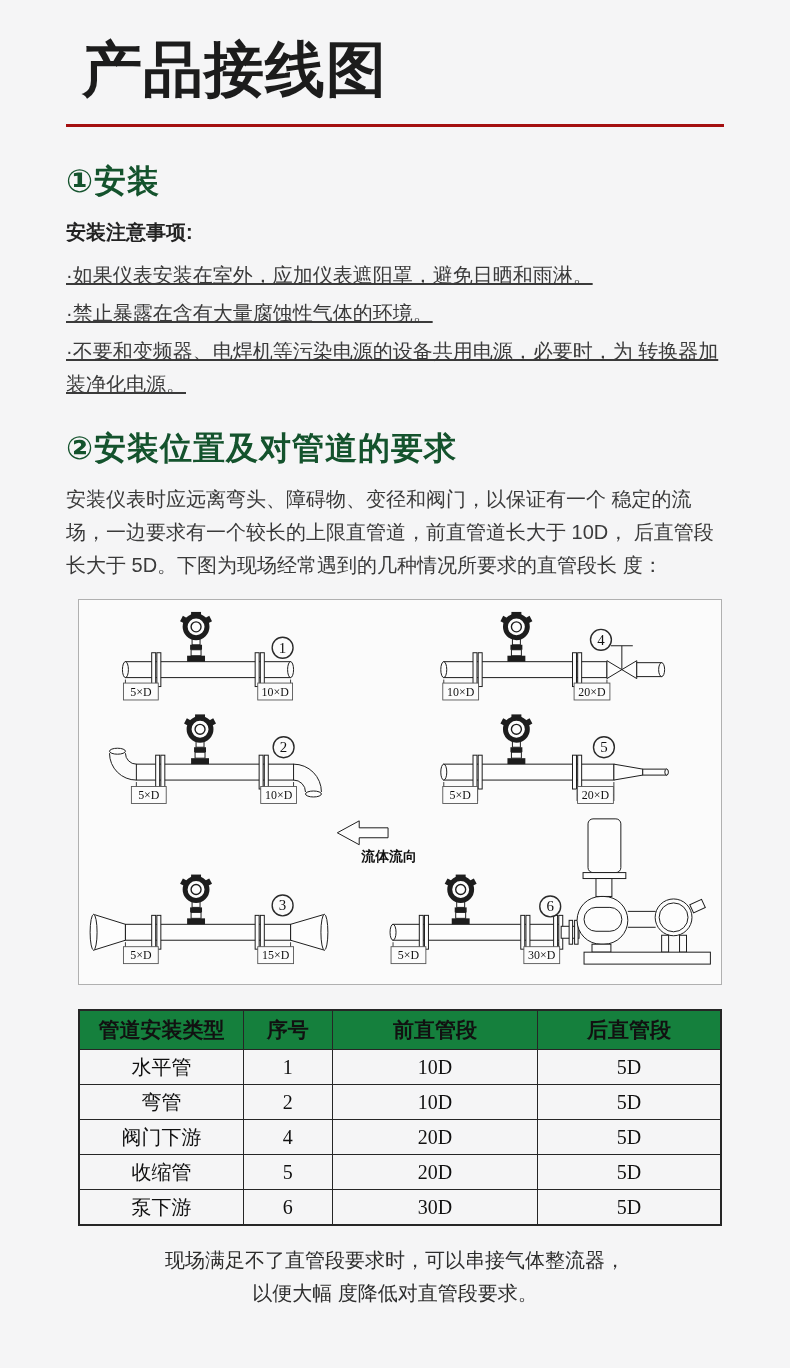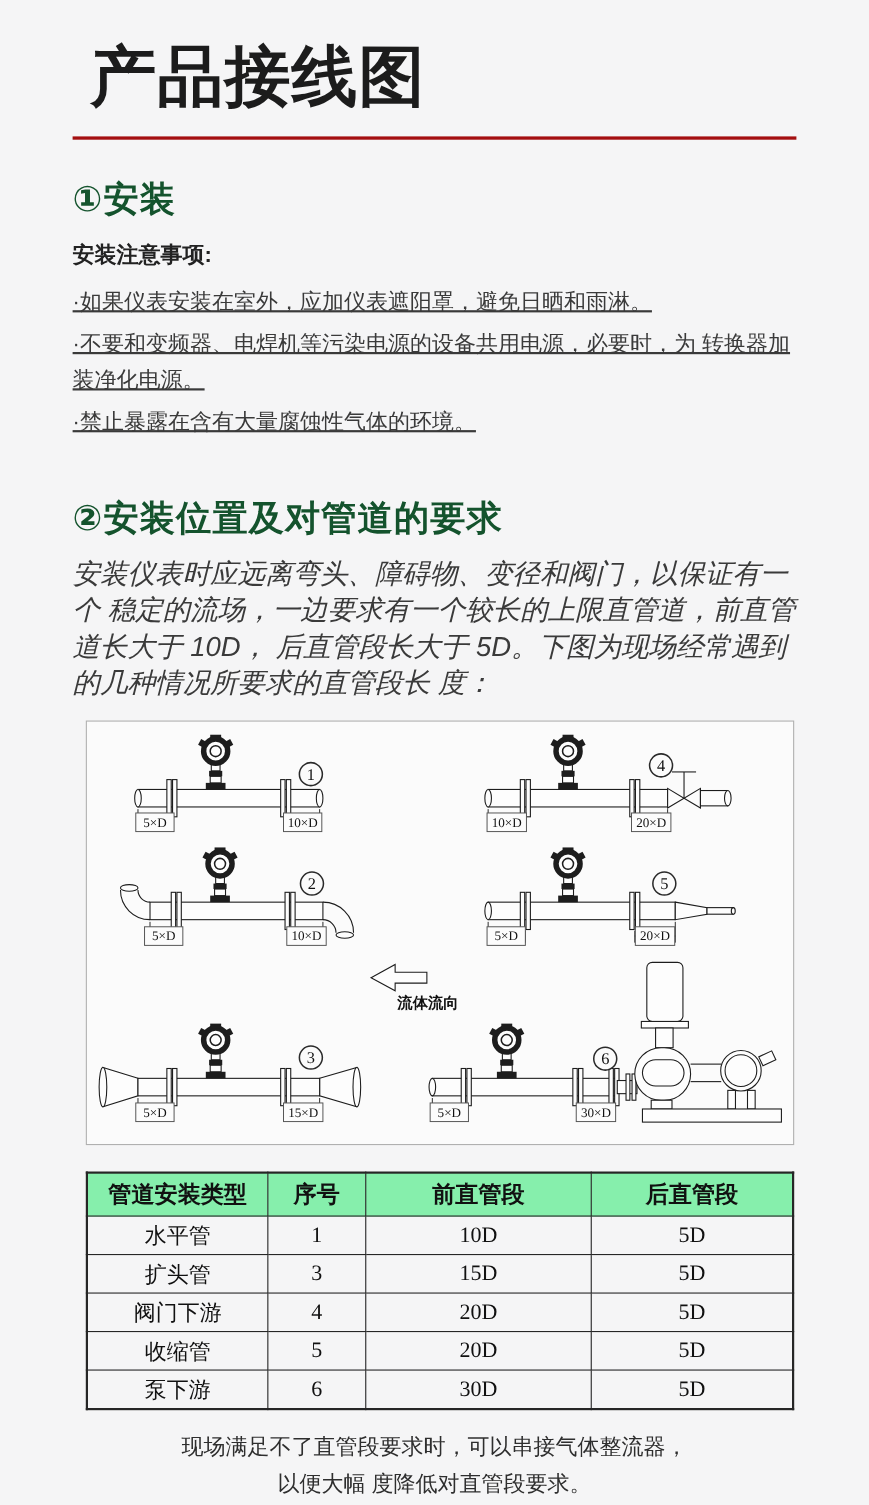--- a/index.html
+++ b/index.html
@@ -11,25 +11,25 @@
   .content{padding:22px 66px 0 66px;}
   h1.page-title{
     margin:16px;font-size:60px;line-height:63px;font-weight:600;
     color:#1c1c1c;letter-spacing:1px;
   }
   .red-rule{height:3px;background:#a40f10;border:0;margin:23px 0 0 0;}
   h2.sec-head{
     margin:36px 0 0 0;font-size:32px;line-height:36px;font-weight:700;
     color:#14532d;letter-spacing:1px;
   }
-  h2.sec-head.second{margin-top:52px;}
+  h2.sec-head.second{margin-top:29px;}
   .notes-title{margin:20px 0 0 0;font-size:20px;line-height:26px;font-weight:700;color:#222;}
   ul.notes{list-style:none;margin:14px 0 0 0;padding:0;text-decoration:underline;}
   ul.notes li{font-size:20px;line-height:33px;margin:0 0 5px 0;color:#3a3a3a;}
-  .para{margin:17px 0 0 0;font-size:25px;line-height:33px;color:#3a3a3a;font-style:italic;}
+  .para{margin:17px 0 0 0;font-size:20px;line-height:33px;color:#3a3a3a;}
   .diagram-box{
     margin:17px 0 0 12px;width:644px;height:386px;box-sizing:border-box;
     border:1px solid #b0b0b0;background:#fbfbfb;
   }
   
   .ln{stroke:#1d1d1d;stroke-width:1;fill:none;}
   .pp{fill:#fdfdfd;stroke:#1d1d1d;stroke-width:1;}
   .dk{fill:#1d1d1d;stroke:none;}
   .dimln{stroke:#2a2a2a;stroke-width:0.9;fill:none;}
   .dimarw{fill:#2a2a2a;stroke:none;}
@@ -38,21 +38,21 @@
   .cn circle{fill:#fbfbfb;stroke:#2a2a2a;stroke-width:1.4;}
   .cn text{font:15px "Liberation Serif","DejaVu Serif",serif;fill:#111;text-anchor:middle;}
   .flowtx{font:700 14px "Liberation Serif","DejaVu Serif",serif;fill:#111;text-anchor:middle;}
   
   table.spec{
     width:644px;margin:24px 0 0 12px;border-collapse:collapse;
     font-family:"Liberation Serif","DejaVu Serif",serif;
     border:2px solid #262626;
   }
   table.spec th{
-    background:#86efac;border:1.5px solid #262626;height:36px;
+    background:#15803d;border:1.5px solid #262626;height:36px;
     font-size:21px;font-weight:700;color:#111;text-align:center;
   }
   table.spec td{
     border:1.5px solid #262626;height:32px;font-size:20px;color:#111;text-align:center;
   }
   .footer{margin:18px 0 0 0;text-align:center;font-size:20px;line-height:33px;color:#2e2e2e;}
 </style>
 </head>
 <body>
 
@@ -60,22 +60,22 @@
 
   <h1 class="page-title">产品接线图</h1>
   <div class="red-rule"></div>
 
   <h2 class="sec-head"><span>①</span><span>安装</span></h2>
 
   <p class="notes-title">安装注意事项:</p>
 
   <ul class="notes">
     <li>·如果仪表安装在室外，应加仪表遮阳罩，避免日晒和雨淋。</li>
+    <li>·禁止暴露在含有大量腐蚀性气体的环境。</li>
     <li>·不要和变频器、电焊机等污染电源的设备共用电源，必要时，为 转换器加装净化电源。</li>
-    <li>·禁止暴露在含有大量腐蚀性气体的环境。</li>
   </ul>
 
   <h2 class="sec-head second"><span>②</span><span>安装位置及对管道的要求</span></h2>
 
   <p class="para">安装仪表时应远离弯头、障碍物、变径和阀门，以保证有一个 稳定的流场，一边要求有一个较长的上限直管道，前直管道长大于 10D， 后直管段长大于 5D。下图为现场经常遇到的几种情况所要求的直管段长 度：</p>
 
   <div class="diagram-box">
     <svg width="642" height="384" viewBox="0 0 644 386">
       <defs>
         <g id="fm">
@@ -314,23 +314,23 @@
       </tr>
     </thead>
     <tbody>
       <tr>
         <td>水平管</td>
         <td>1</td>
         <td>10D</td>
         <td>5D</td>
       </tr>
       <tr>
-        <td>扩头管</td>
-        <td>3</td>
-        <td>15D</td>
+        <td>弯管</td>
+        <td>2</td>
+        <td>10D</td>
         <td>5D</td>
       </tr>
       <tr>
         <td>阀门下游</td>
         <td>4</td>
         <td>20D</td>
         <td>5D</td>
       </tr>
       <tr>
         <td>收缩管</td>

